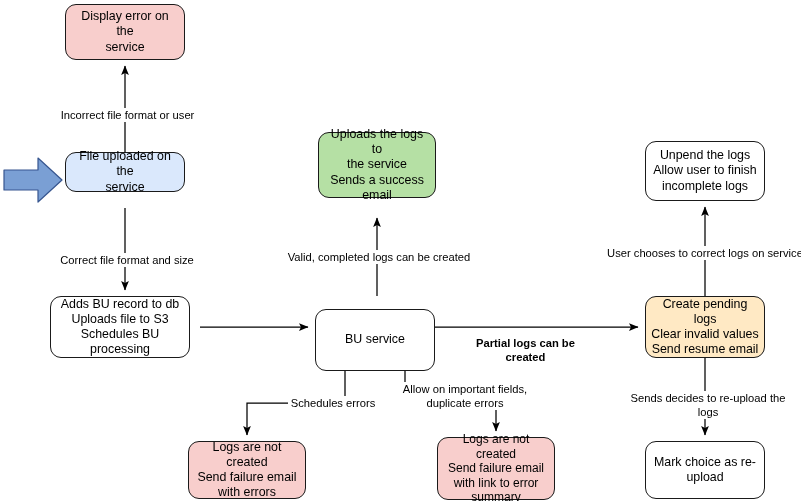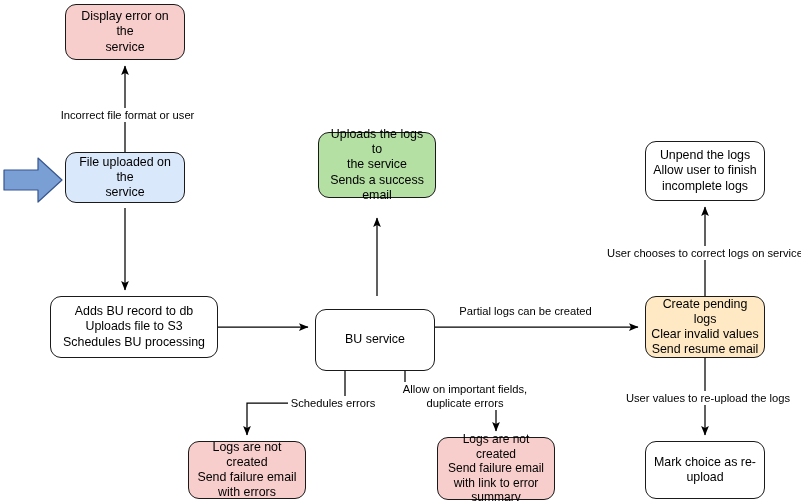--- a/index.html
+++ b/index.html
@@ -92,26 +92,26 @@
     <g>
       <path d="M4,170 L38,170 L38,158 L62,180 L38,202 L38,190 L4,190 z" fill="#7a9fd4" stroke="#36558f" stroke-width="1.2" stroke-linejoin="round"></path>
     </g>
   </svg>
 
   <div class="node" style="left:65px; top:4px; width:120px; height:56px; background:#f8cecc;">
     <span class="txt">Display error on the
 service</span>
   </div>
 
-  <div class="node" style="left:65px; top:152px; width:120px; height:51px; background:#dae8fc;">
+  <div class="node" style="left:65px; top:152px; width:120px; height:40px; background:#dae8fc;">
     <span class="txt">File uploaded on the
 service</span>
   </div>
 
-  <div class="node" style="left:50px; top:296px; width:168px; height:62px; background:#ffffff;">
+  <div class="node" style="left:50px; top:296px; width:140px; height:62px; background:#ffffff;">
     <span class="txt">Adds BU record to db
 Uploads file to S3
 Schedules BU processing</span>
   </div>
 
   <div class="node" style="left:318px; top:132px; width:118px; height:66px; background:#b5e0a4;">
     <span class="txt">Uploads the logs to
 the service
 Sends a success
 email</span>
@@ -146,26 +146,28 @@
 summary</span>
   </div>
 
   <div class="node" style="left:645px; top:441px; width:120px; height:58px; background:#ffffff;text-align:center;">
     <span class="txt">Mark choice as re-
 upload</span>
   </div>
 
   <div class="edge-label" style="left:48px; top:108px; width:155px;">Incorrect file format or user</div>
 
+  <div class="edge-label" style="left:50px; top:253px; width:150px;">Correct file format and size</div>
 
+  <div class="edge-label" style="left:283px; top:250px; width:188px;">Valid, completed logs can be created</div>
 
-  <div class="edge-label" style="left:453px; top:304px; width:141px;">Partial logs can be created</div>
+  <div class="edge-label" style="left:453px; top:336px; width:141px;font-weight:bold;">Partial logs can be created</div>
 
   <div class="edge-label" style="left:605px; top:246px; width:196px;">User chooses to correct logs on service</div>
 
   <div class="edge-label" style="left:288px; top:396px; width:86px;">Schedules errors</div>
 
   <div class="edge-label" style="left:393px; top:382px; width:140px;">Allow on important fields,
 duplicate errors</div>
 
-  <div class="edge-label" style="left:617px; top:391px; width:178px;">User values to re-upload the logs</div>
+  <div class="edge-label" style="left:617px; top:391px; width:178px;">Sends decides to re-upload the logs</div>
 
 </div>
 
 </body></html>

